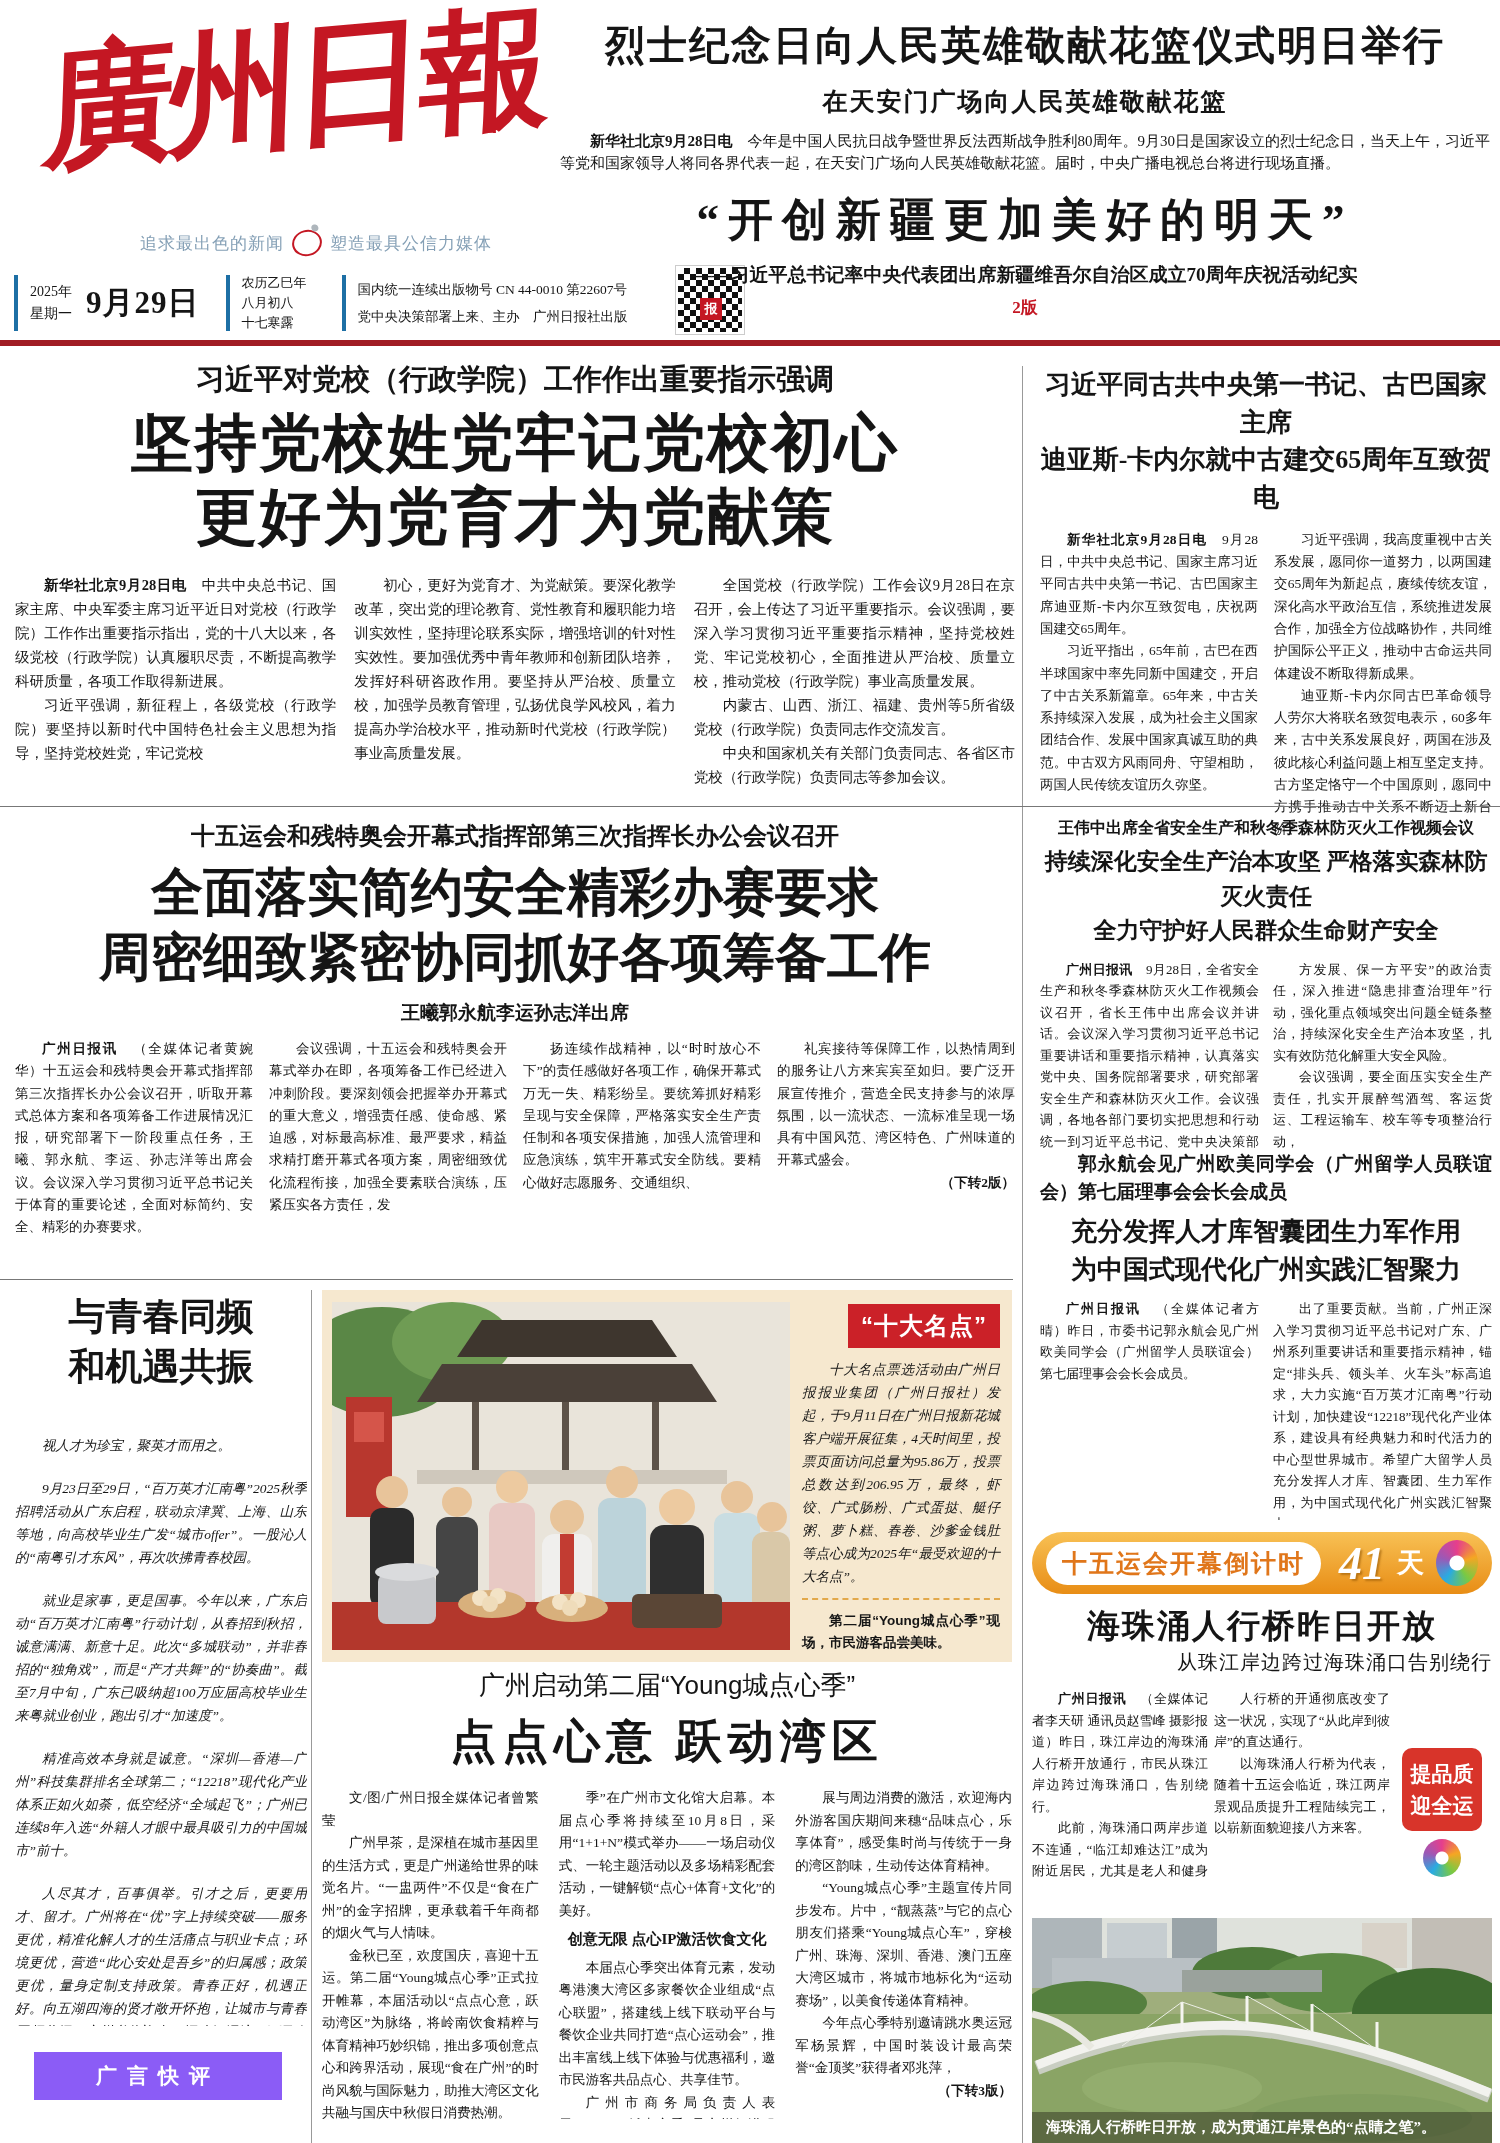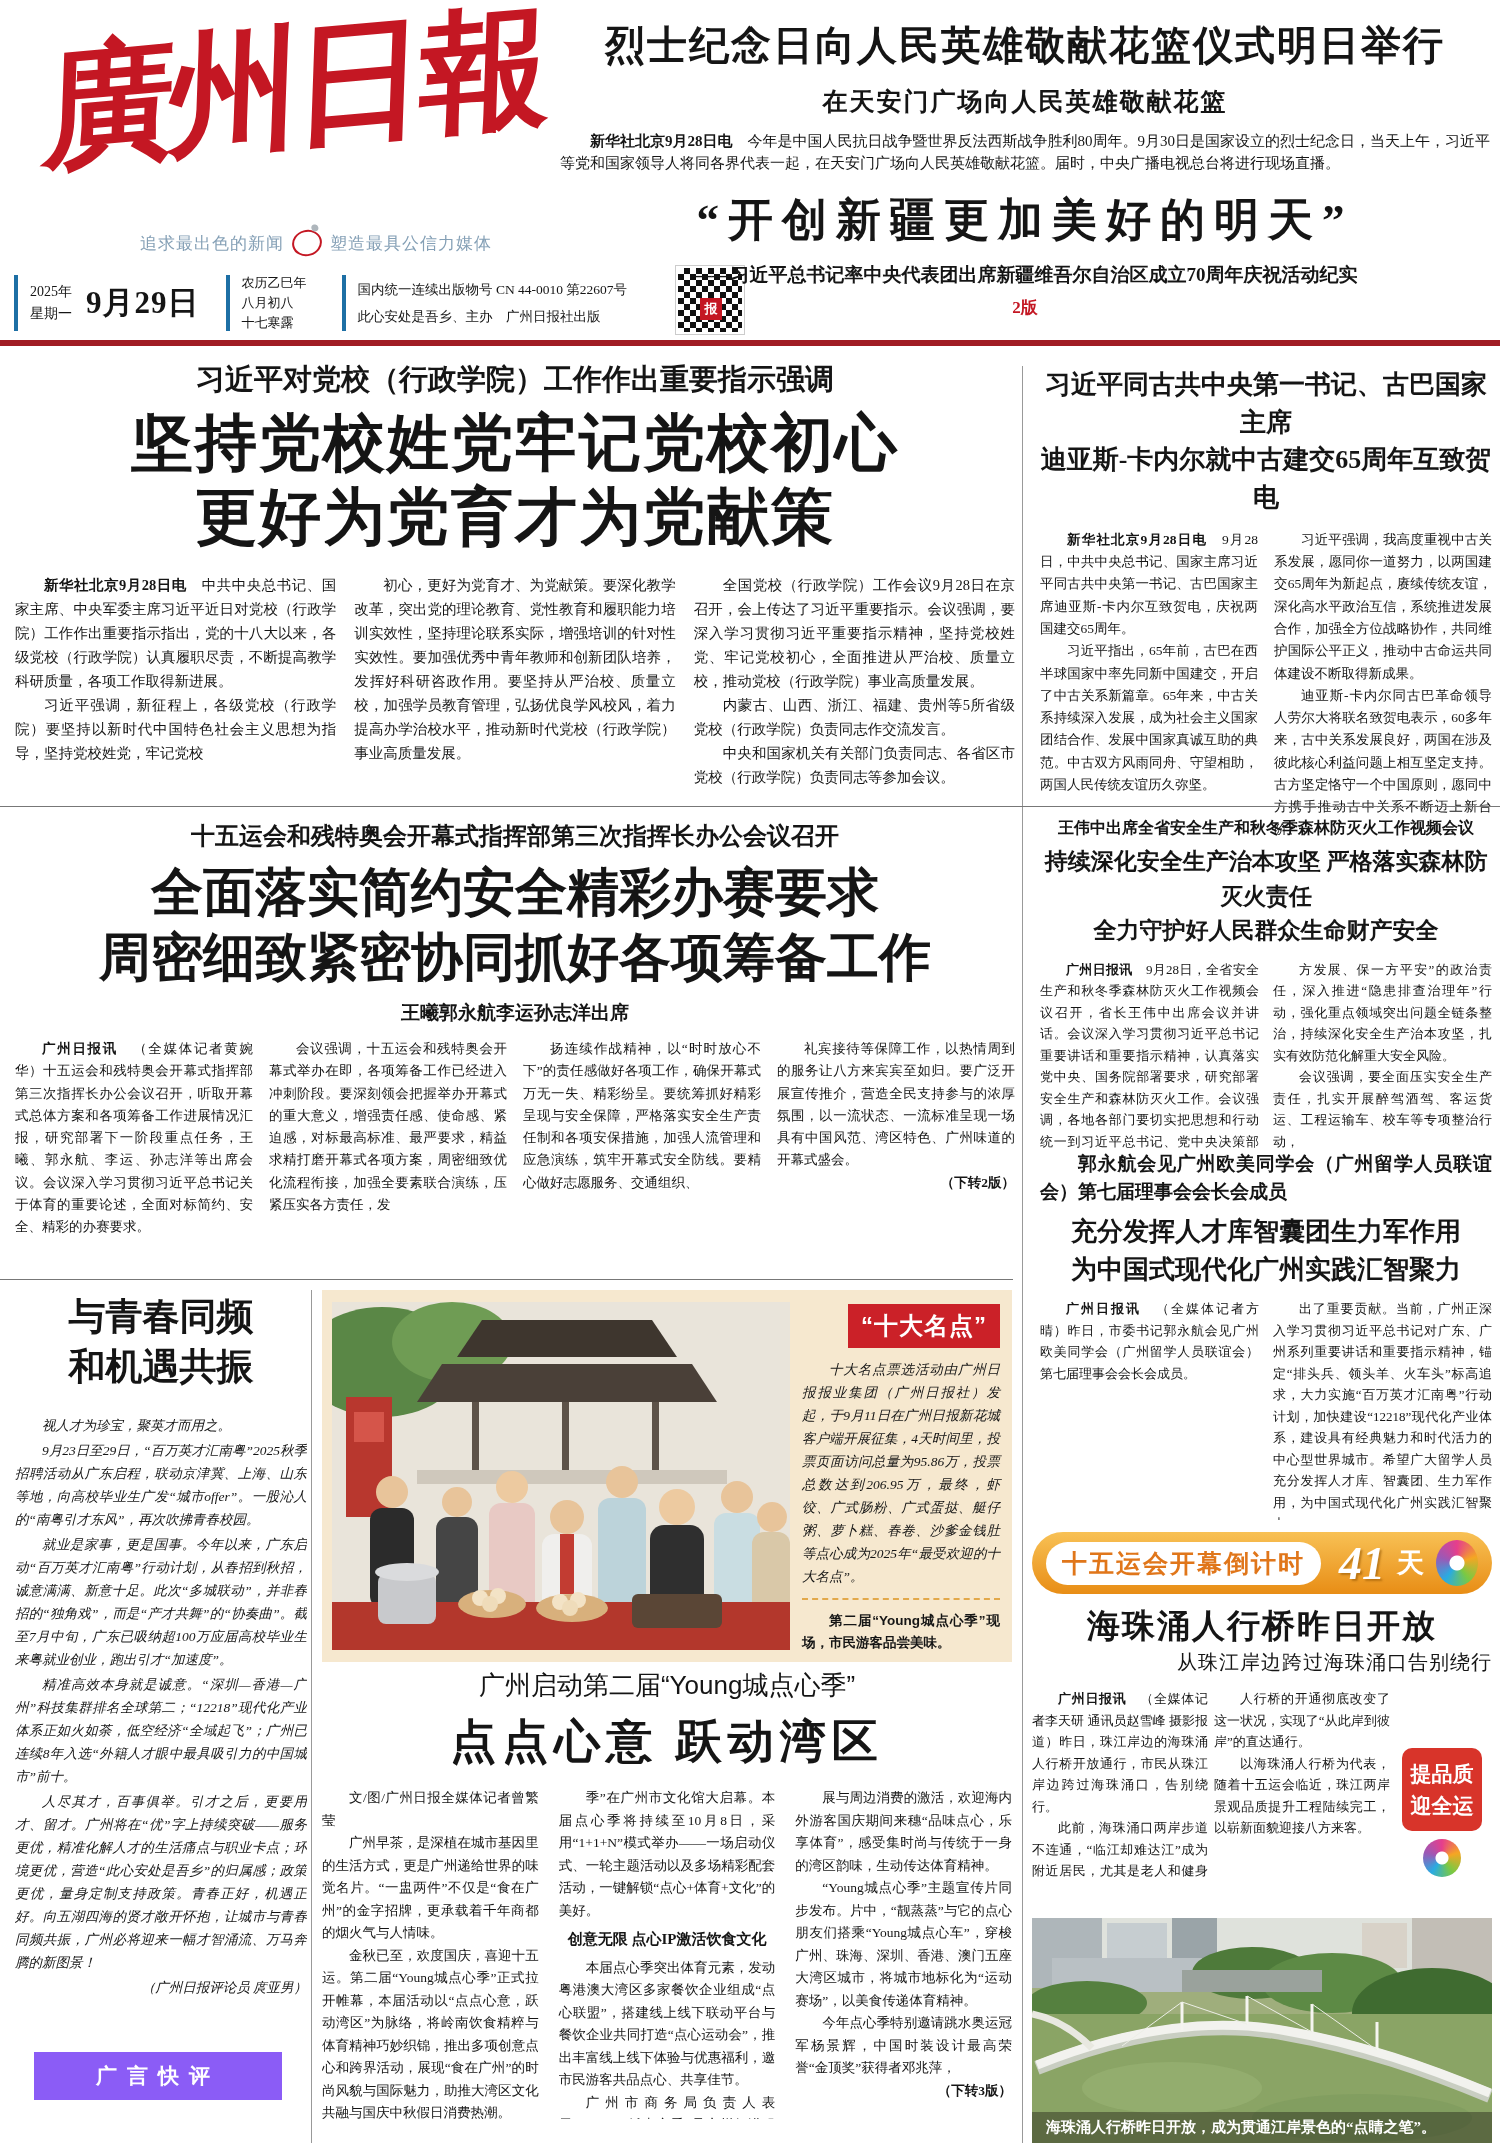--- a/index.html
+++ b/index.html
@@ -104,21 +104,21 @@
      conic-gradient(#e63e8c,#f5a623,#7ac943,#29abe2,#9b59b6,#e63e8c);}
   .photo2{left:1032px;top:1918px;width:460px;height:225px;}
   .photo2 svg{display:block;}
   .photo2-caption{position:absolute;left:0;bottom:0;width:100%;box-sizing:border-box;padding:6px 14px;
      background:rgba(35,35,25,.45);color:#fff;font-size:15px;font-weight:bold;text-indent:0;}
 
   
   .oped{left:15px;top:1292px;width:292px;}
   .oped-h{font-size:37px;font-weight:900;text-align:center;line-height:1.35;}
   .oped-body{margin-top:22px;height:612px;overflow:hidden;font-size:13.5px;line-height:23px;}
-  .oped-body p{margin-bottom:2px;}
+  .oped-body p{margin-bottom:2px;margin-top:20px;}
   .gy-box{left:34px;top:2052px;width:248px;height:48px;background:#8b5cf6;color:#fff;
      font-size:21px;font-weight:900;text-align:center;line-height:48px;letter-spacing:10px;}
 
   
   .photoblock{left:322px;top:1290px;width:690px;height:372px;background:#f6e8cf;}
   .photo1{position:absolute;left:10px;top:12px;width:458px;height:348px;}
   .pb-side{position:absolute;left:480px;top:14px;width:198px;}
   .pb-label{margin-left:auto;width:152px;background:#cb2128;color:#fff;font-size:24px;font-weight:900;
      text-align:center;padding:6px 0;letter-spacing:1px;}
   .pb-text{margin-top:10px;font-size:13.5px;line-height:23px;}
@@ -152,21 +152,21 @@
     <div class="d-big">9月29日</div>
     <div class="vbar"></div>
     <div class="d-lunar">
       <div>农历乙巳年</div>
       <div>八月初八</div>
       <div>十七寒露</div>
     </div>
     <div class="vbar"></div>
     <div class="d-pub">
       <div>国内统一连续出版物号 CN 44-0010 第22607号</div>
-      <div>此心安处是吾乡、主办　广州日报社出版</div>
+      <div>党中央决策部署上来、主办　广州日报社出版</div>
     </div>
   </div>
   <div class="abs qr"></div>
   <div class="abs qr-seal">报</div>
   <div class="abs red-rule"></div>
 
   <div class="abs memorial">
     <div class="memorial-h1">烈士纪念日向人民英雄敬献花篮仪式明日举行</div>
     <div class="memorial-h2">在天安门广场向人民英雄敬献花篮</div>
     <div class="memorial-body">

